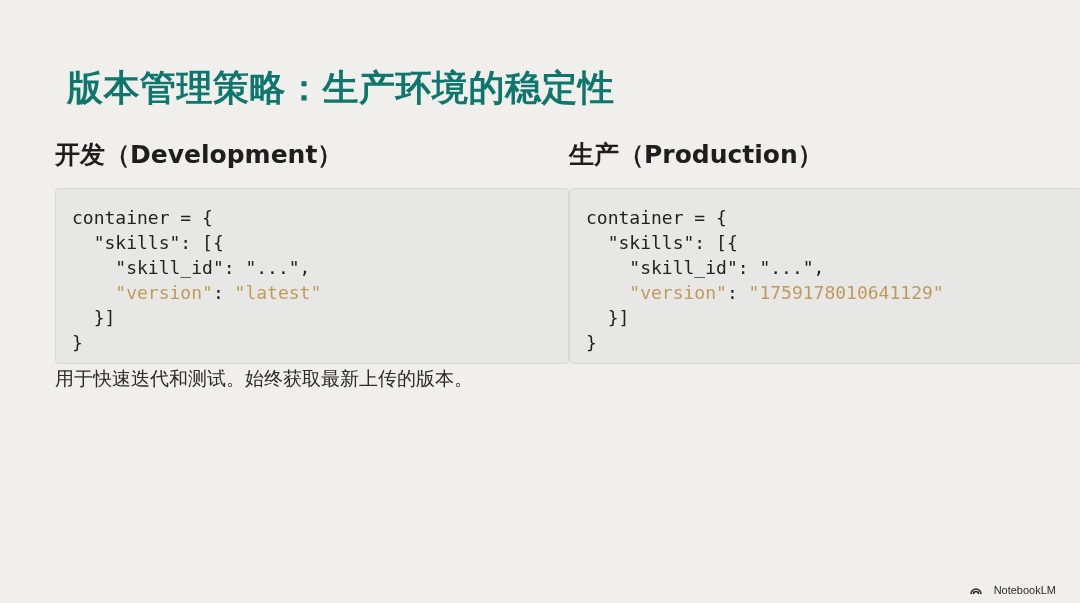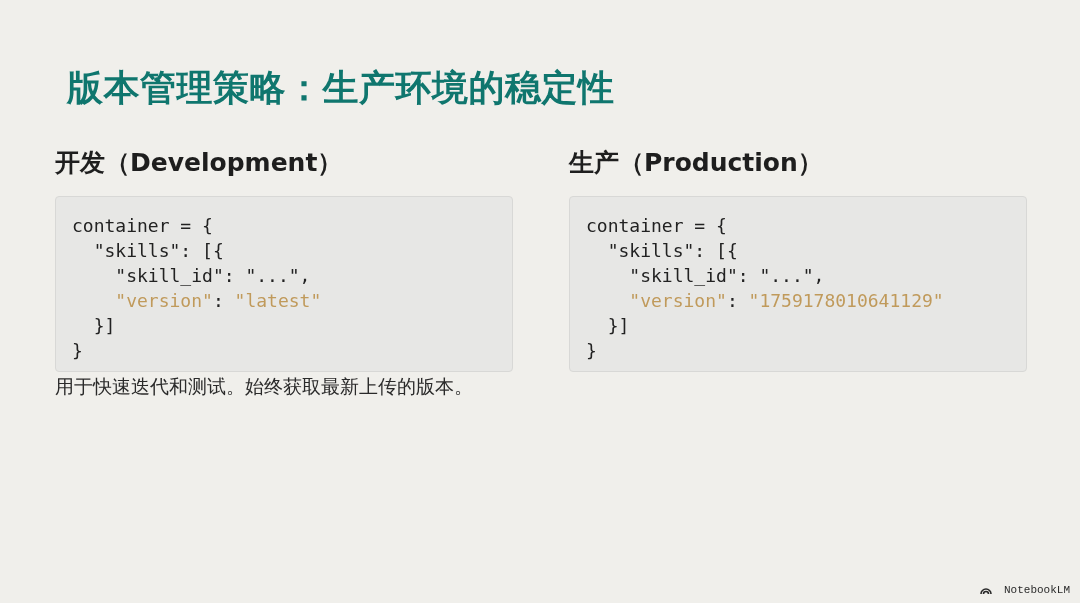--- a/index.html
+++ b/index.html
@@ -8,21 +8,21 @@
     background:#f0efeb;
     font-family:"DejaVu Sans", sans-serif;
     color:#1f1f1f;
     position:relative;
   }
   .title {
     position:absolute; left:55px; top:52px;
     font-size:36px; font-weight:bold; letter-spacing:0.5px;
     color:#0f766e; margin:12px;
   }
-  .col { position:absolute; top:146px; width:458px; }
+  .col { position:absolute; top:138px; width:514px; }
   .col.left { left:55px; }
   .col.right { left:569px; }
   .col h2 {
     margin:0; font-size:25px; font-weight:bold; color:#1e1e1e;
     height:34px; line-height:34px;
   }
   .code {
     margin-top:16px;
     background:#e7e7e5;
     border:1px solid #d8d8d6;
@@ -36,23 +36,23 @@
     color:#222;
     white-space:pre;
   }
   .code .hl { color:#c09a5b; }
   .desc {
     font-size:19px; line-height:29px; color:#2a2a2a;
     width:430px;
   }
   .desc b { font-weight:bold; color:#1a1a1a; }
   .brand {
-    position:absolute; right:10px; bottom:7px;
+    position:absolute; right:24px; bottom:7px;
     font-size:11px; color:#2a2a2a; display:flex; align-items:center; gap:12px;
-    font-family:Liberation Mono, monospace;
+    font-family:Liberation Sans, sans-serif;
   }
   .brand svg { width:12px; height:10px; }
 </style>
 </head>
 <body>
 
 <h1 class="title">版本管理策略：生产环境的稳定性</h1>
 
 <div class="col left">
   <h2>开发（Development）</h2>

